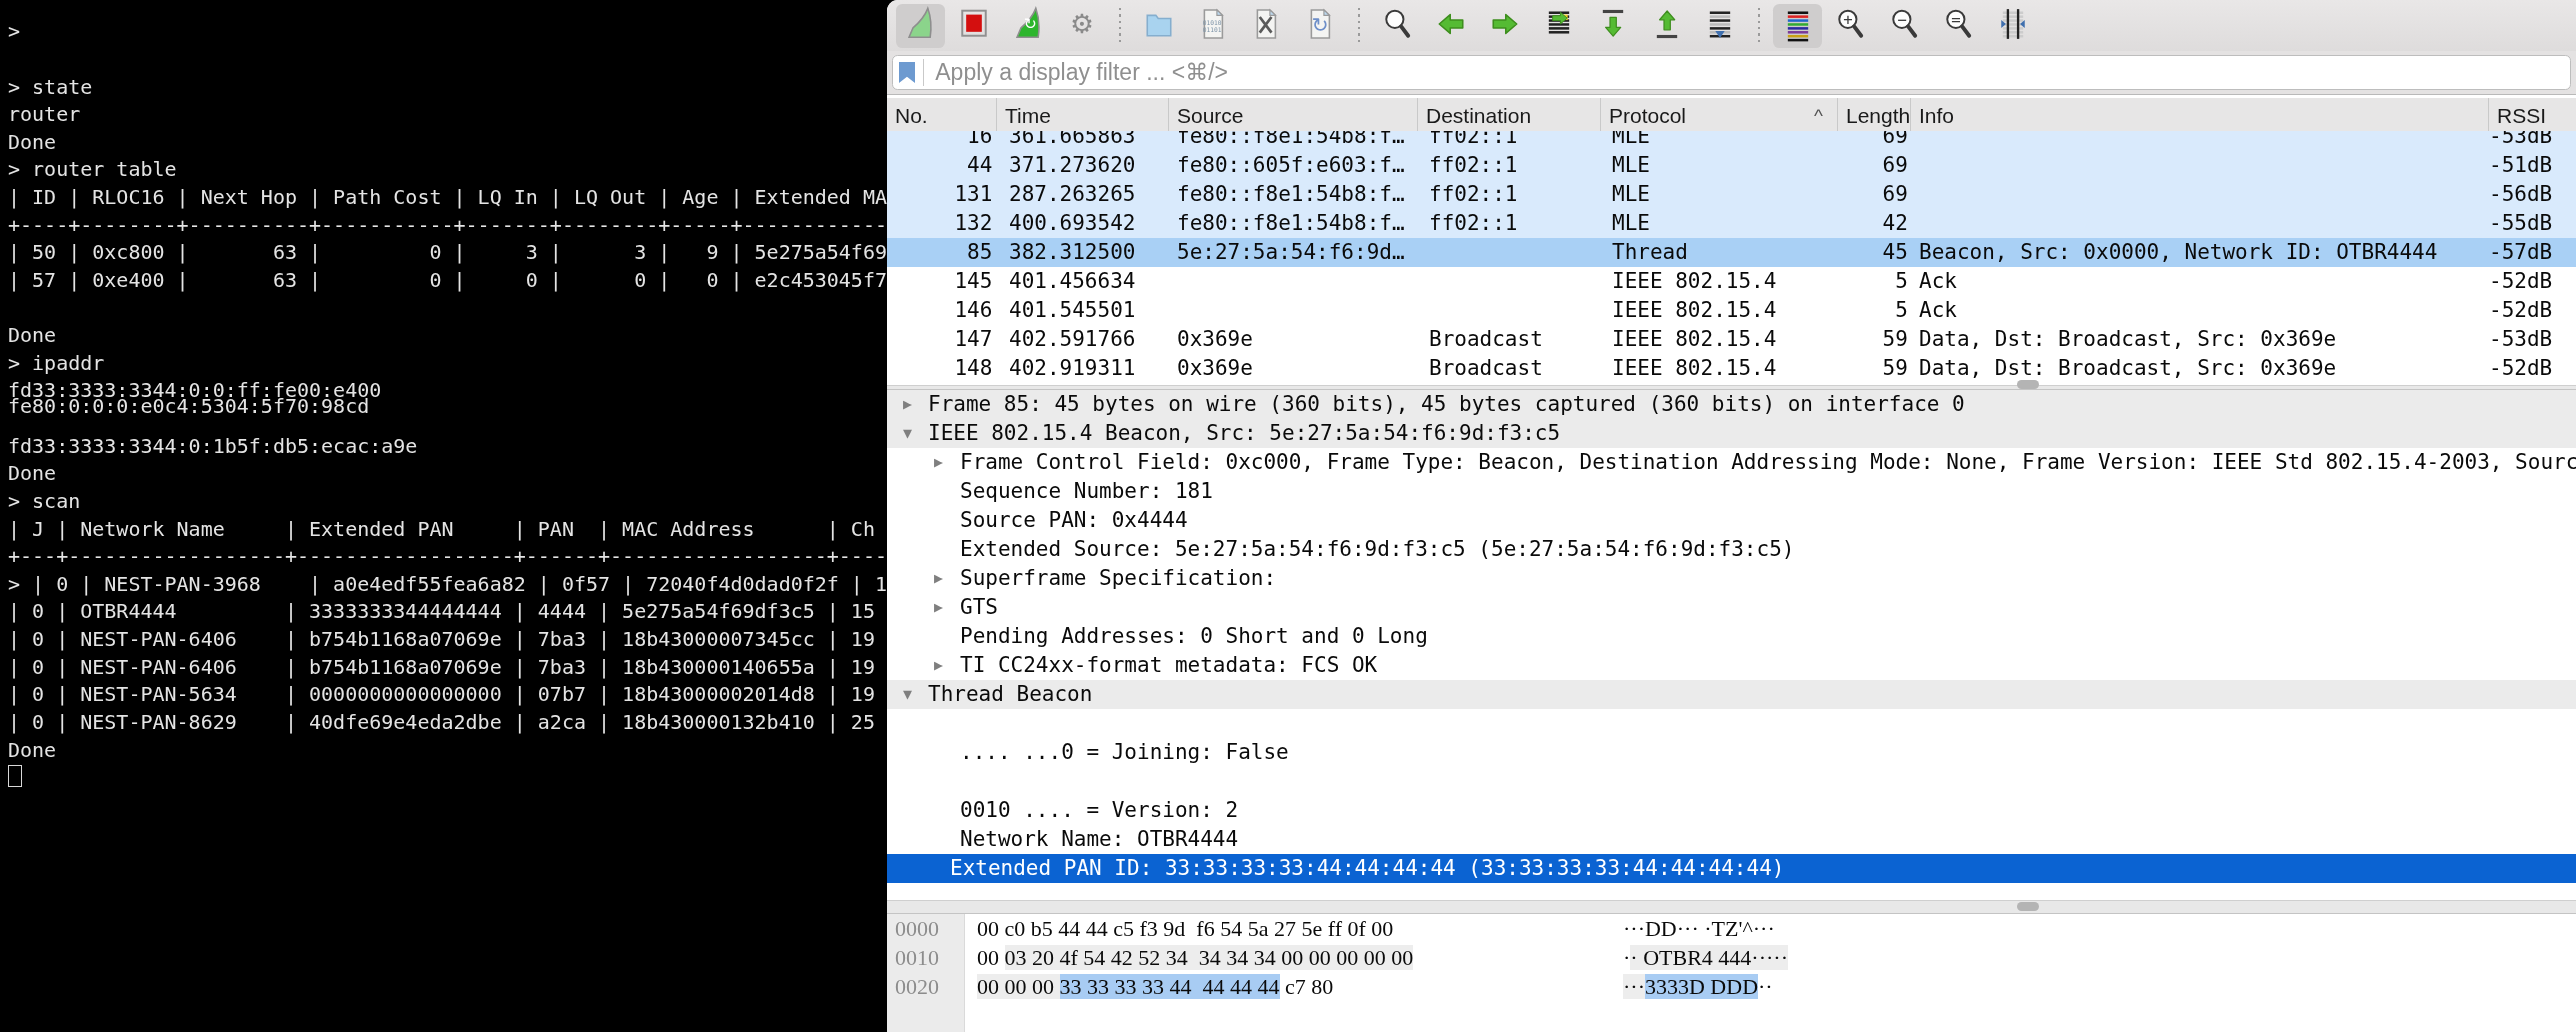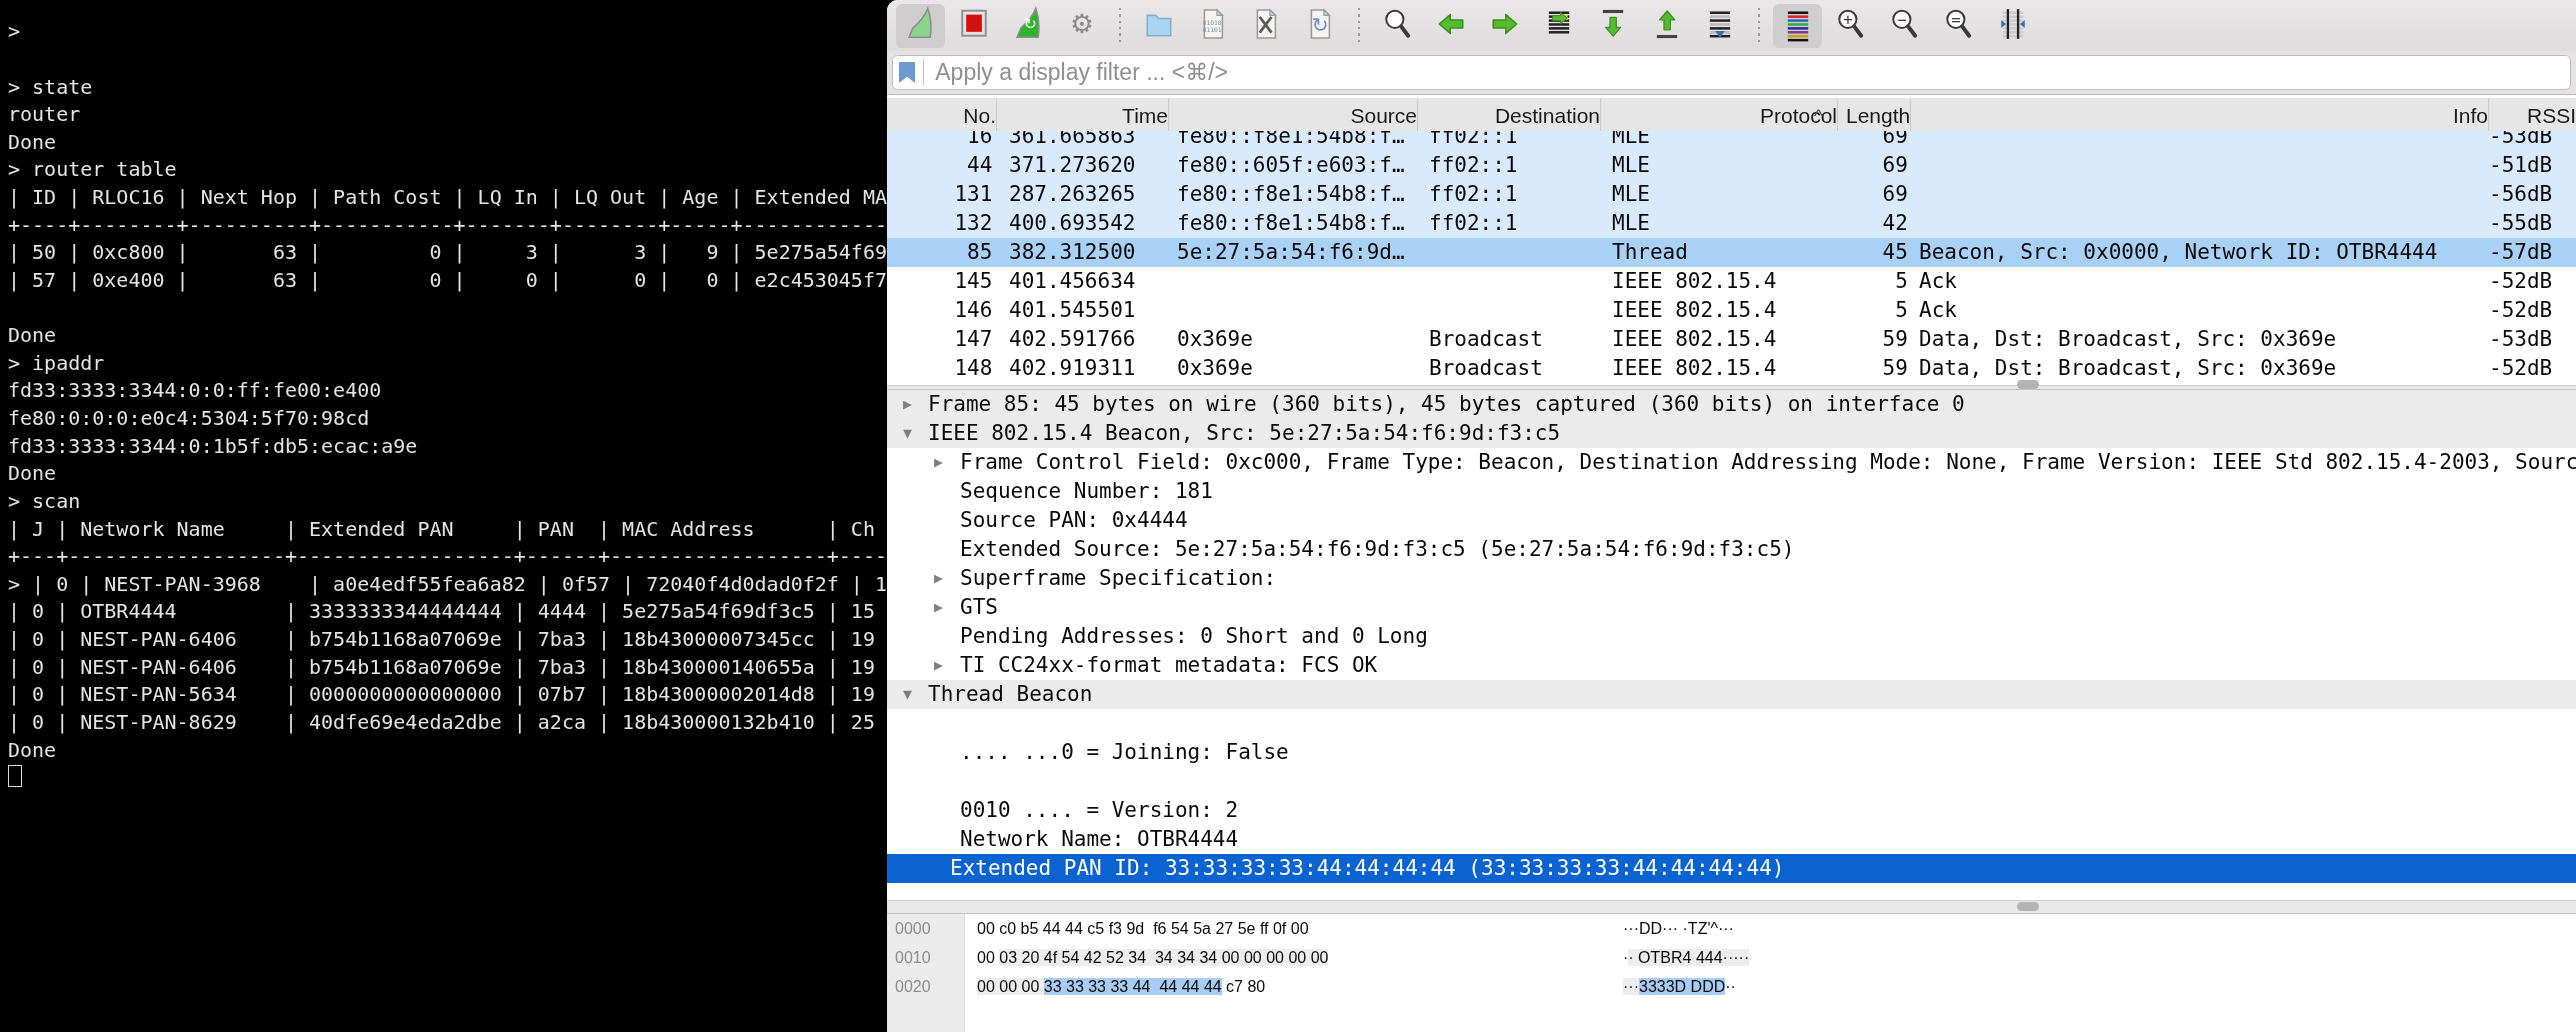--- a/index.html
+++ b/index.html
@@ -25,21 +25,21 @@
   #filterfield{position:absolute;left:4.7px;top:4px;width:1679px;height:35px;background:#fff;
                border:0.8px solid #bdbdbd;border-radius:5.5px;display:flex;align-items:center;box-sizing:border-box;}
   #bookmark{width:16px;height:21px;margin-left:6.3px;background:#6d9ad0;
             clip-path:polygon(0 0,100% 0,100% 100%,50% 70%,0 100%);flex:none;}
   #filtersep{width:0.8px;height:27px;background:#c9c9c9;margin-left:8px;flex:none;}
   #filterinput{flex:1;border:none;outline:none;font-family:"Liberation Sans",sans-serif;
                font-size:23px;color:#333;margin-left:9.5px;background:transparent;}
   #filterinput::placeholder{color:#8f8f8f;}
   
   #plheader{position:absolute;left:0;top:98px;width:1689px;height:36px;background:#e7e6e6;
-            border-bottom:0.8px solid #bdbdbd;box-sizing:border-box;display:flex;text-align:right;}
+            border-bottom:0.8px solid #bdbdbd;box-sizing:border-box;display:flex;}
   .hcell{height:36px;line-height:35px;font-size:21px;color:#1a1a1a;border-right:0.8px solid #c9c9c9;
          box-sizing:border-box;padding-left:8px;white-space:nowrap;overflow:hidden;flex:none;position:relative;}
   .sortcaret{position:absolute;right:14px;top:0;color:#555;font-size:19px;}
   #plrows{position:absolute;left:0;top:131px;width:1689px;height:254px;overflow:hidden;background:#fff;}
   #plrows-inner{margin-top:-8.7px;}
   .prow{display:flex;height:29px;}
   .prow.mle{background:#d9eafc;}
   .prow.selected{background:#a9d0f5;}
   .pcell{height:29px;line-height:29px;font-family:"DejaVu Sans Mono",monospace;font-size:21px;color:#0a0a0a;
          white-space:pre;overflow:hidden;box-sizing:border-box;flex:none;}
@@ -50,21 +50,21 @@
   #details{position:absolute;left:0;top:390px;width:1689px;height:510px;background:#fff;overflow:hidden;}
   .drow{position:relative;height:29px;line-height:29px;font-family:"DejaVu Sans Mono",monospace;
         font-size:21px;color:#0a0a0a;white-space:pre;overflow:hidden;}
   .drow.group{background:#ebebeb;}
   .drow.selected{background:#0b63d2;color:#fff;}
   .dtri{position:absolute;top:0;font-size:15px;color:#7f7f7f;}
   .dtext{position:absolute;top:0;}
   
   #hexpane{position:absolute;left:0;top:914px;width:1689px;height:118px;background:#fff;overflow:hidden;}
   #hexgutter{position:absolute;left:0;top:0;width:77px;height:118px;background:#ebebeb;border-right:0.8px solid #dadada;}
-  .hrow{position:relative;height:29px;line-height:29px;font-family:Liberation Sans, sans-serif;font-size:16px;white-space:pre;}
+  .hrow{position:relative;height:29px;line-height:29px;font-family:Liberation Serif, serif;font-size:22px;white-space:pre;}
   .hoff{position:absolute;left:8px;color:#8c8c8c;}
   .hbytes{position:absolute;left:90px;color:#0a0a0a;}
   .hascii{position:absolute;left:736px;color:#0a0a0a;}
   .seg-field{background:#ededed;}
   .seg-sel{background:#a8ccf3;}
 </style>
 </head>
 <body>
 
 <div id="stage">
@@ -76,21 +76,21 @@
       <div class="term-line" style="top: 128px;">Done</div>
       <div class="term-line" style="top: 155px;">&gt; router table</div>
       <div class="term-line" style="top: 183px;">| ID | RLOC16 | Next Hop | Path Cost | LQ In | LQ Out | Age | Extended MAC     |</div>
       <div class="term-line" style="top: 211px;">+----+--------+----------+-----------+-------+--------+-----+------------------+</div>
       <div class="term-line" style="top: 238px;">| 50 | 0xc800 |       63 |         0 |     3 |      3 |   9 | 5e275a54f69df3c5 |</div>
       <div class="term-line" style="top: 266px;">| 57 | 0xe400 |       63 |         0 |     0 |      0 |   0 | e2c453045f7098cd |</div>
       <div class="term-line" style="top: 294px;"></div>
       <div class="term-line" style="top: 321px;">Done</div>
       <div class="term-line" style="top: 349px;">&gt; ipaddr</div>
       <div class="term-line" style="top: 376px;">fd33:3333:3344:0:0:ff:fe00:e400</div>
-      <div class="term-line" style="top: 404px;">fe80:0:0:0:e0c4:5304:5f70:98cd</div>
+      <div class="term-line" style="top: 392px;">fe80:0:0:0:e0c4:5304:5f70:98cd</div>
       <div class="term-line" style="top: 432px;">fd33:3333:3344:0:1b5f:db5:ecac:a9e</div>
       <div class="term-line" style="top: 459px;">Done</div>
       <div class="term-line" style="top: 487px;">&gt; scan</div>
       <div class="term-line" style="top: 515px;">| J | Network Name     | Extended PAN     | PAN  | MAC Address      | Ch | dBm |</div>
       <div class="term-line" style="top: 542px;">+---+------------------+------------------+------+------------------+----+-----+</div>
       <div class="term-line" style="top: 570px;">&gt; | 0 | NEST-PAN-3968    | a0e4edf55fea6a82 | 0f57 | 72040f4d0dad0f2f | 12 | -67</div>
       <div class="term-line" style="top: 597px;">| 0 | OTBR4444         | 3333333344444444 | 4444 | 5e275a54f69df3c5 | 15 | -18 |</div>
       <div class="term-line" style="top: 625px;">| 0 | NEST-PAN-6406    | b754b1168a07069e | 7ba3 | 18b43000007345cc | 19 | -71 |</div>
       <div class="term-line" style="top: 653px;">| 0 | NEST-PAN-6406    | b754b1168a07069e | 7ba3 | 18b430000140655a | 19 | -63 |</div>
       <div class="term-line" style="top: 680px;">| 0 | NEST-PAN-5634    | 0000000000000000 | 07b7 | 18b43000002014d8 | 19 | -62 |</div>

